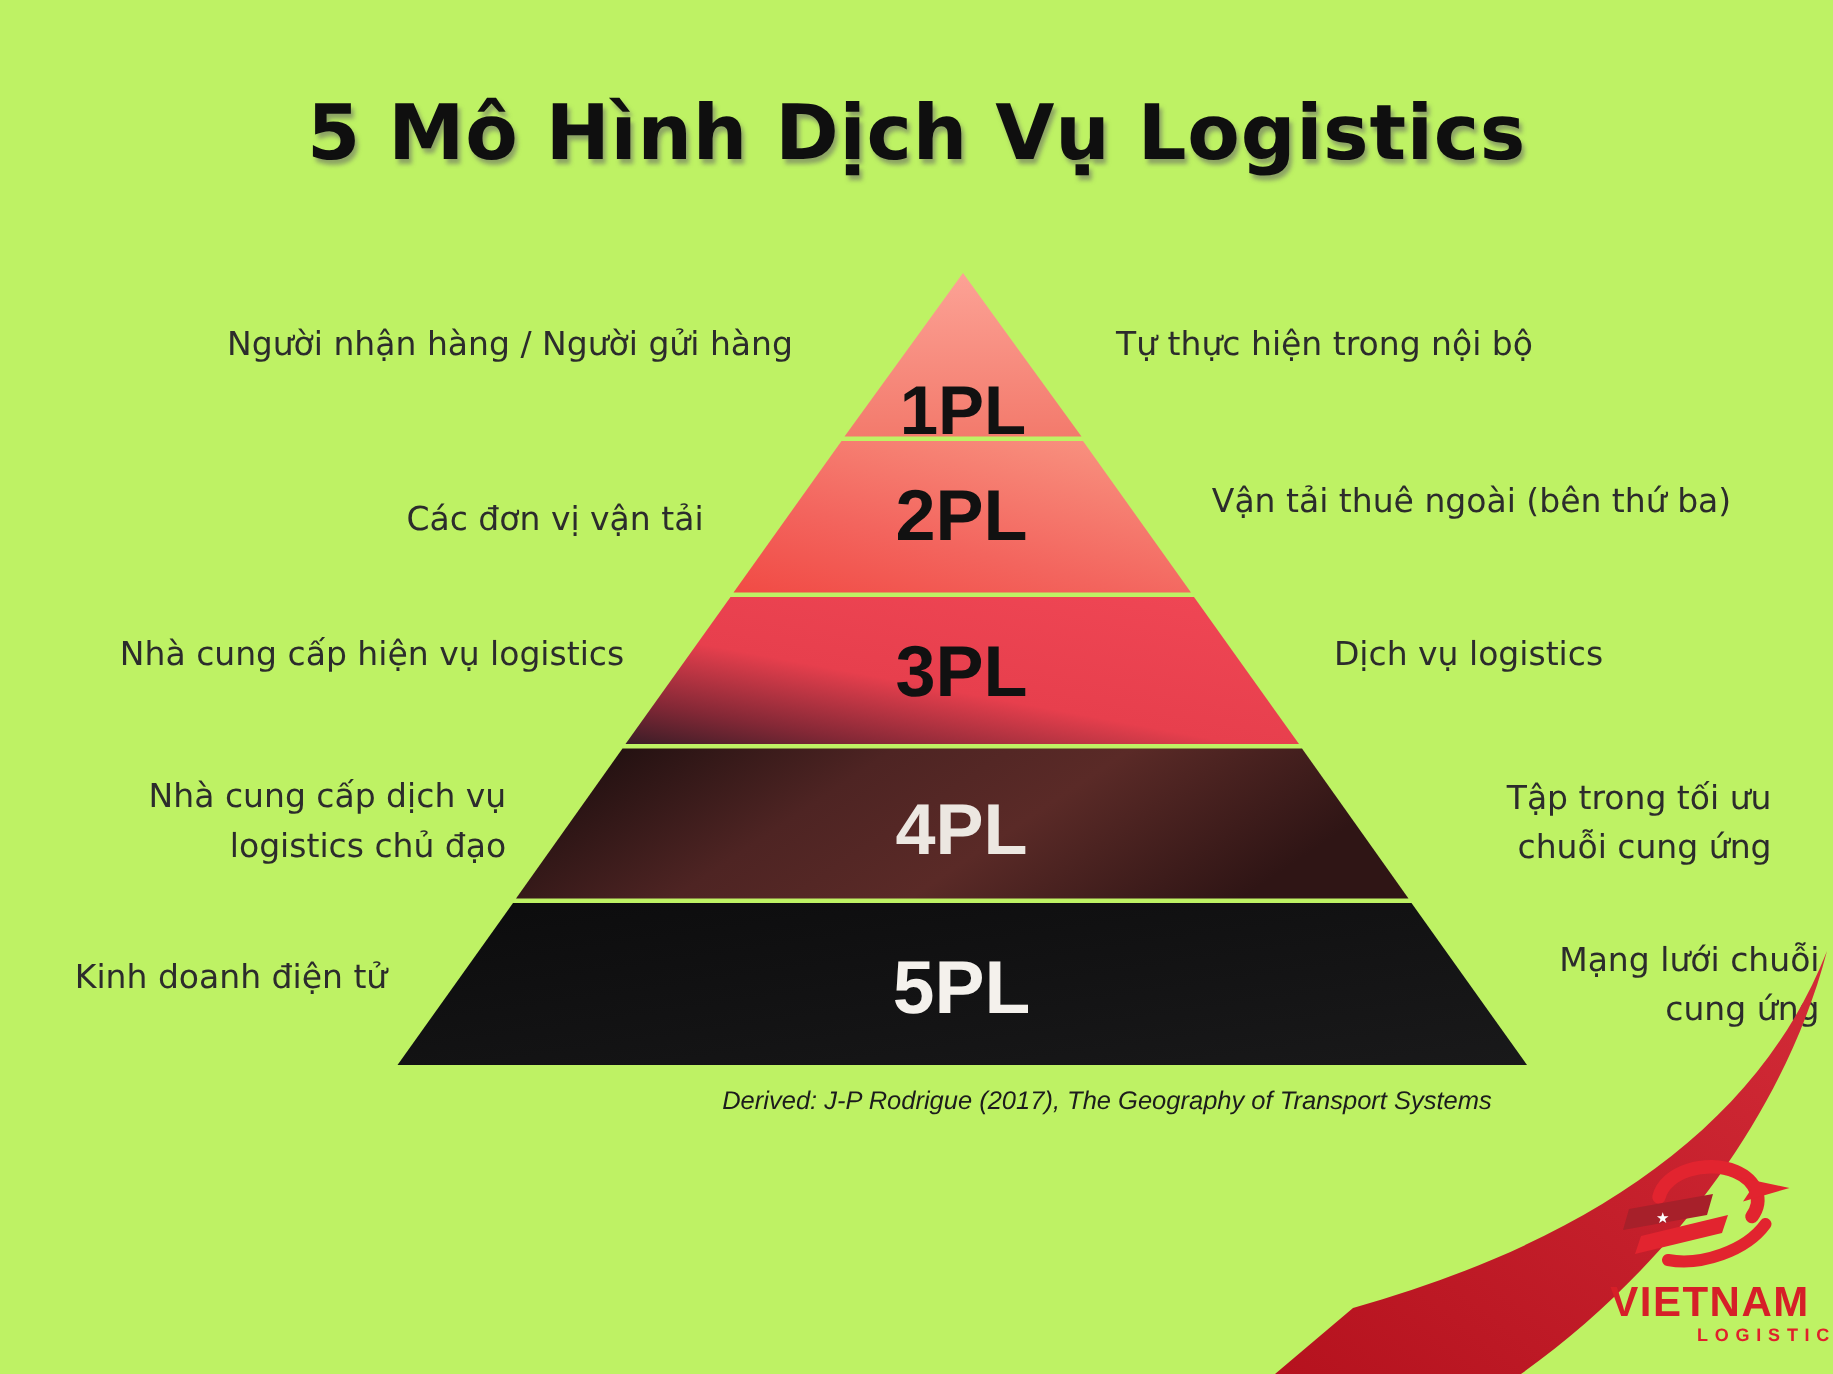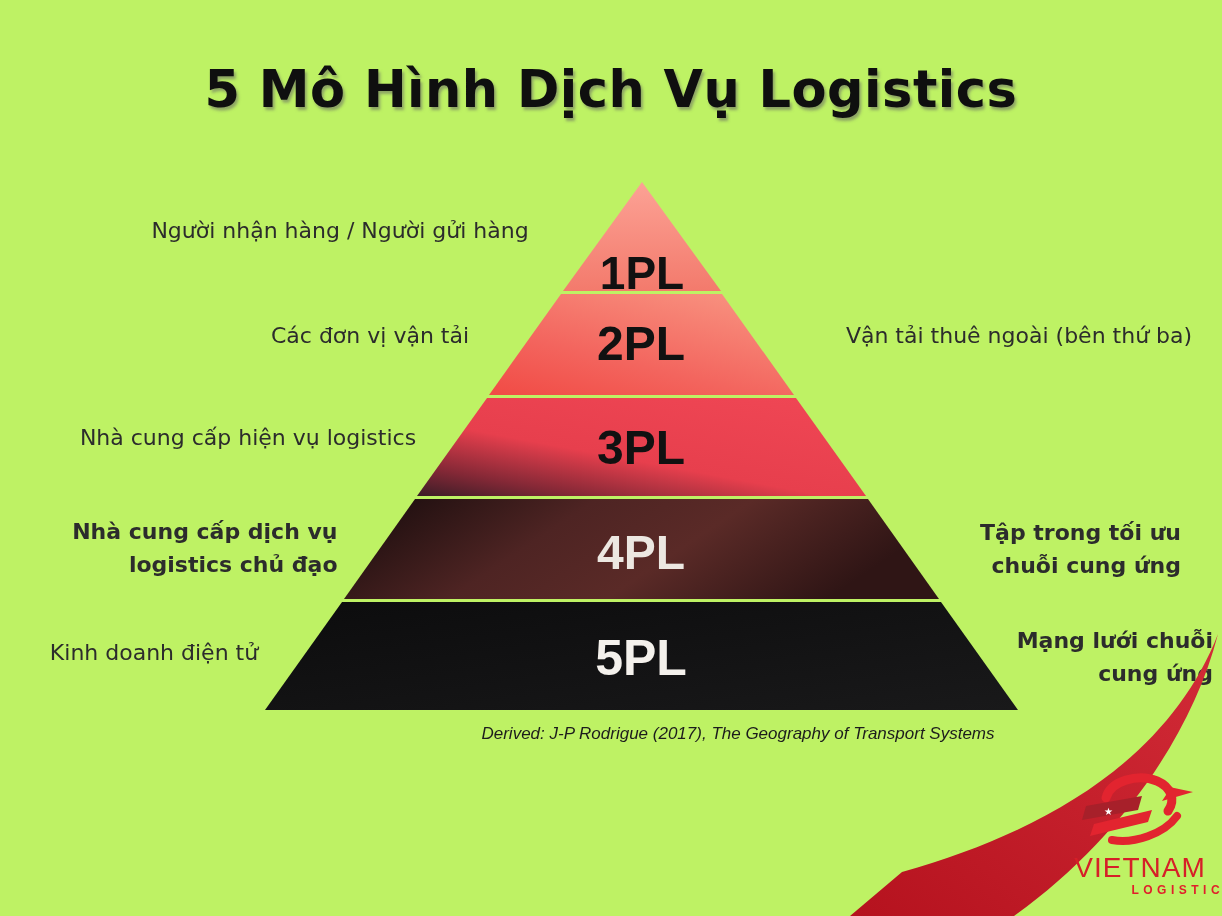--- a/index.html
+++ b/index.html
@@ -3,46 +3,48 @@
 <meta charset="utf-8">
 <style>
   html,body{margin:0;padding:0;background:#fff;}
   .stage{position:relative;width:1222px;height:916px;background:#bef264;overflow:hidden;
          font-family:"DejaVu Sans","Liberation Sans",sans-serif;}
   .title{position:absolute;left:0;right:0;top:60px;text-align:center;
          font-size:51px;font-weight:800;color:#0f0f0f;letter-spacing:.5px;
          text-shadow:2px 3px 3px rgba(100,100,100,.55);}
   .side-label{position:absolute;transform:translate(-50%,-50%);text-align:right;
               font-size:22px;color:#2c2c2c;line-height:1.5;white-space:nowrap;}
-  .side-label.wrap{white-space:normal;font-weight:bold;}
+  .side-label.wrap{white-space:normal;}
   .pyramid-svg{position:absolute;left:240px;top:170px;width:800px;height:555px;}
   .pl-label{font-family:"Liberation Sans",sans-serif;font-weight:bold;text-anchor:middle;}
   .citation{position:absolute;left:738px;top:734px;transform:translate(-50%,-50%);
             font-family:"Liberation Sans",sans-serif;font-style:italic;font-size:17px;
             color:#1c1c1c;white-space:nowrap;}
   .swoosh-svg{position:absolute;left:840px;top:600px;width:382px;height:316px;}
   .logo-icon-svg{position:absolute;left:1076px;top:770px;width:124px;height:76px;}
   .logo-brand{position:absolute;left:1140px;top:868px;transform:translate(-50%,-50%);
-              font-family:"Liberation Sans",sans-serif;font-size:28px;font-weight:400;
+              font-family:"Liberation Sans",sans-serif;font-size:28px;font-weight:700;
               color:#d61f28;letter-spacing:1px;white-space:nowrap;}
   .logo-sub{position:absolute;left:1184px;top:890px;transform:translate(-50%,-50%);
             font-family:"Liberation Sans",sans-serif;font-size:12px;font-weight:700;
             color:#e0202b;letter-spacing:4.5px;white-space:nowrap;}
 </style>
 </head>
 <body>
 
 <div class="stage">
 
   <div class="title">5 Mô Hình Dịch Vụ Logistics</div>
 
   <div class="side-label" style="left:340px;top:230px;">Người nhận hàng / Người gửi hàng</div>
-  <div class="side-label" style="left:370px;top:335px;">Các đơn vị vận tải</div>
-  <div class="side-label" style="left:981px;top:335px;margin-left:38px;">Vận tải thuê ngoài (bên thứ ba)</div>
+  <div class="side-label" style="left:883px;top:230px;">Tự thực hiện trong nội bộ</div>
+  <div class="side-label" style="left:370px;top:347px;">Các đơn vị vận tải</div>
+  <div class="side-label" style="left:981px;top:335px;">Vận tải thuê ngoài (bên thứ ba)</div>
   <div class="side-label" style="left:248px;top:437px;">Nhà cung cấp hiện vụ logistics</div>
+  <div class="side-label" style="left:979px;top:437px;">Dịch vụ logistics</div>
   <div class="side-label wrap" style="left:190px;top:548px;width:295px;">Nhà cung cấp dịch vụ logistics chủ đạo</div>
   <div class="side-label wrap" style="left:1066px;top:549px;width:230px;">Tập trong tối ưu chuỗi cung ứng</div>
   <div class="side-label wrap" style="left:1108px;top:657px;width:210px;">Mạng lưới chuỗi cung ứng</div>
   <div class="side-label" style="left:154px;top:652px;">Kinh doanh điện tử</div>
 
   <svg class="pyramid-svg" viewBox="240 170 800 555">
     <defs>
       <linearGradient id="g1" x1="0" y1="0" x2="0" y2="1">
         <stop offset="0" stop-color="#fca295"></stop>
           <stop offset="1" stop-color="#f37a6c"></stop>

